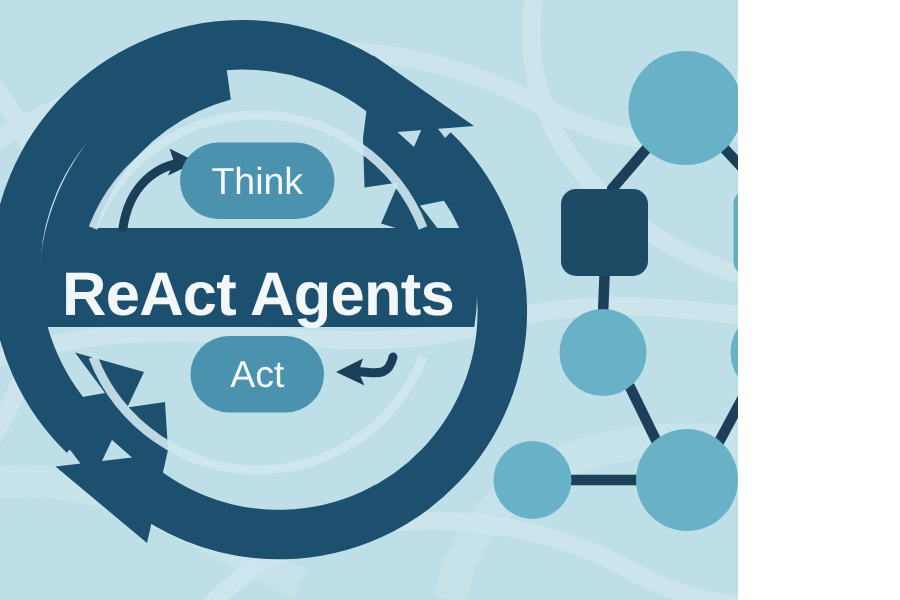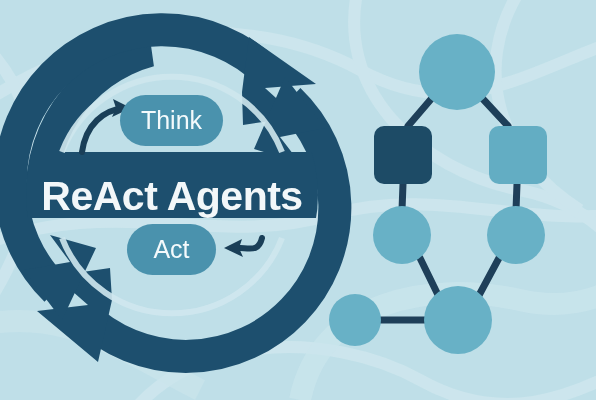--- a/index.html
+++ b/index.html
@@ -3,21 +3,21 @@
 <meta charset="utf-8">
 <title>ReAct Agents</title>
 <style>
   html, body {
     margin: 0;
     padding: 0;
     background: #ffffff;
   }
   #canvas {
     position: relative;
-    width: 596px;
+    width: 492px;
     height: 400px;
     overflow: hidden;
     font-family: "Liberation Sans", sans-serif;
     background: #bfdfe8;
   }
   #canvas svg {
     position: absolute;
     top: 0;
     left: 0;
     display: block;

